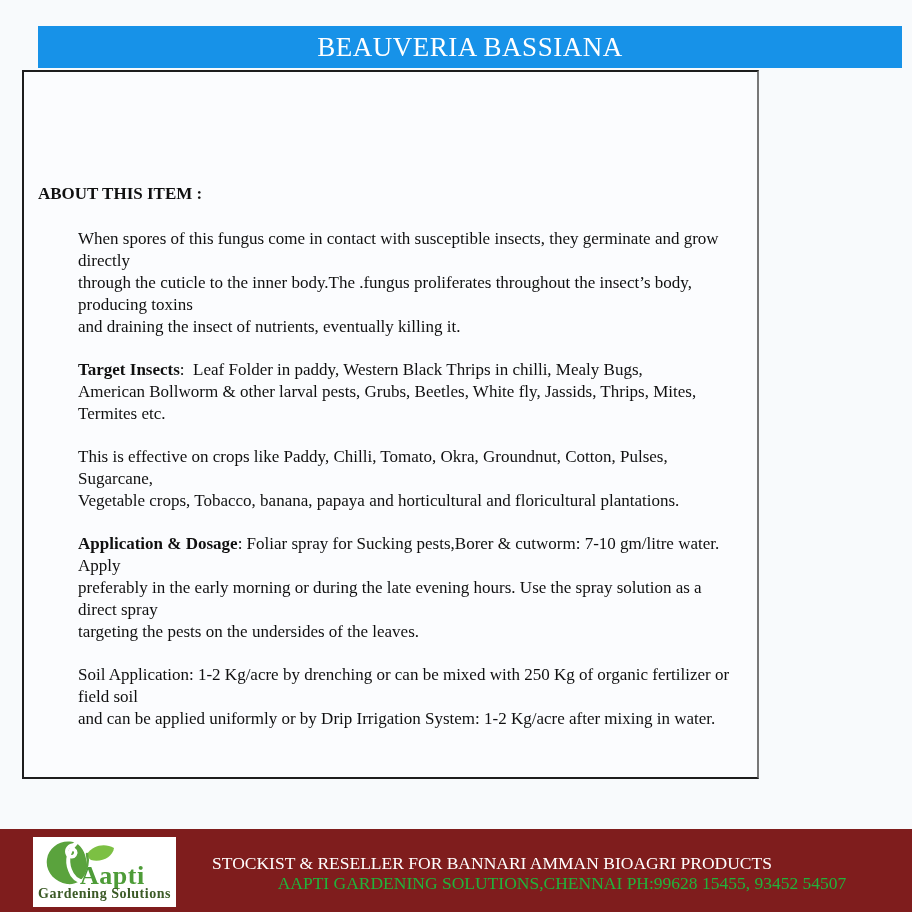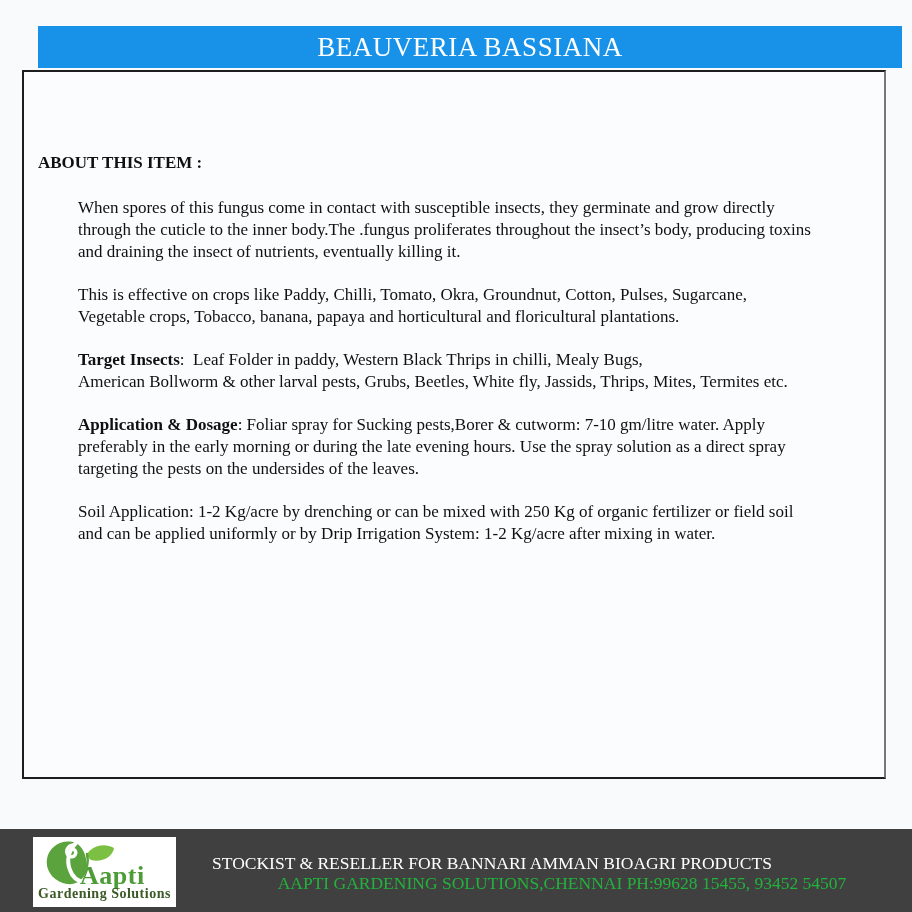--- a/index.html
+++ b/index.html
@@ -35,27 +35,27 @@
     font-size: 27px;
     letter-spacing: 0.5px;
     font-weight: 400;
     white-space: nowrap;
   }
   
   .content-box {
     position: absolute;
     left: 22px;
     top: 70px;
-    width: 864px;
+    width: 737px;
     height: 709px;
     box-sizing: border-box;
     background: #fbfcfe;
     border: 2px solid #1d1d1d;
     border-right-color: #787878;
-    padding: 80px 24px 0 14px;
+    padding: 111px 24px 0 14px;
     color: #101010;
     font-size: 17px;
     line-height: 22px;
   }
   .para {
     margin: 0 0 21px 0;
   }
   .para-heading {
     margin: 0 0 23px 0;
     font-weight: bold;
@@ -67,21 +67,21 @@
   .lead-bold {
     font-weight: bold;
   }
   
   .footer-bar {
     position: absolute;
     left: 0;
     top: 829px;
     width: 912px;
     height: 83px;
-    background: #404040;
+    background: #7f1d1d;
   }
   .logo-box {
     position: absolute;
     left: 33px;
     top: 8px;
     width: 143px;
     height: 70px;
     background: #ffffff;
   }
   .logo-mark {
@@ -141,25 +141,25 @@
   </div>
 
   <div class="content-box">
 
     <p class="para-heading">ABOUT THIS ITEM :</p>
 
     <p class="para lines">When spores of this fungus come in contact with susceptible insects, they germinate and grow directly
 through the cuticle to the inner body.The .fungus proliferates throughout the insect’s body, producing toxins
 and draining the insect of nutrients, eventually killing it.</p>
 
+    <p class="para lines"><span class="lead-bold">Target Insects</span><span>:&nbsp; Leaf Folder in paddy, Western Black Thrips in chilli, Mealy Bugs,
+American Bollworm &amp; other larval pests, Grubs, Beetles, White fly, Jassids, Thrips, Mites, Termites etc.</span></p>
+
     <p class="para lines">This is effective on crops like Paddy, Chilli, Tomato, Okra, Groundnut, Cotton, Pulses, Sugarcane,
 Vegetable crops, Tobacco, banana, papaya and horticultural and floricultural plantations.</p>
-
-    <p class="para lines"><span class="lead-bold">Target Insects</span><span>:&nbsp; Leaf Folder in paddy, Western Black Thrips in chilli, Mealy Bugs,
-American Bollworm &amp; other larval pests, Grubs, Beetles, White fly, Jassids, Thrips, Mites, Termites etc.</span></p>
 
     <p class="para lines"><span class="lead-bold">Application &amp; Dosage</span><span>: Foliar spray for Sucking pests,Borer &amp; cutworm: 7-10 gm/litre water. Apply
 preferably in the early morning or during the late evening hours. Use the spray solution as a direct spray
 targeting the pests on the undersides of the leaves.</span></p>
 
 
     <p class="para lines">Soil Application: 1-2 Kg/acre by drenching or can be mixed with 250 Kg of organic fertilizer or field soil
 and can be applied uniformly or by Drip Irrigation System: 1-2 Kg/acre after mixing in water.</p>
 
   </div>

